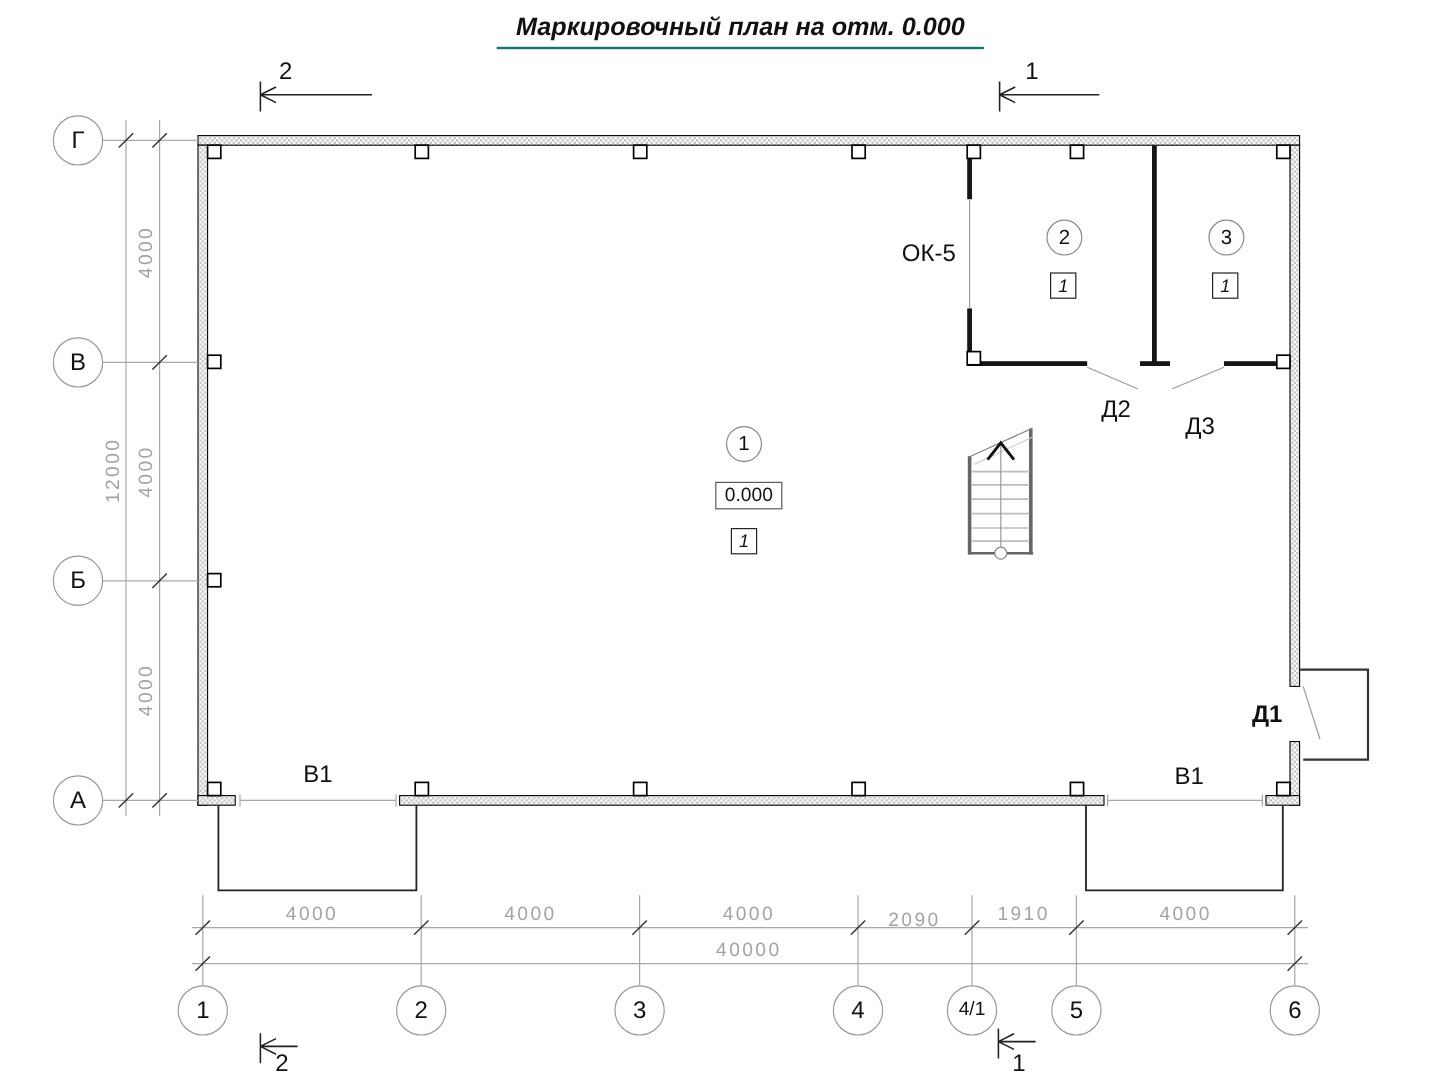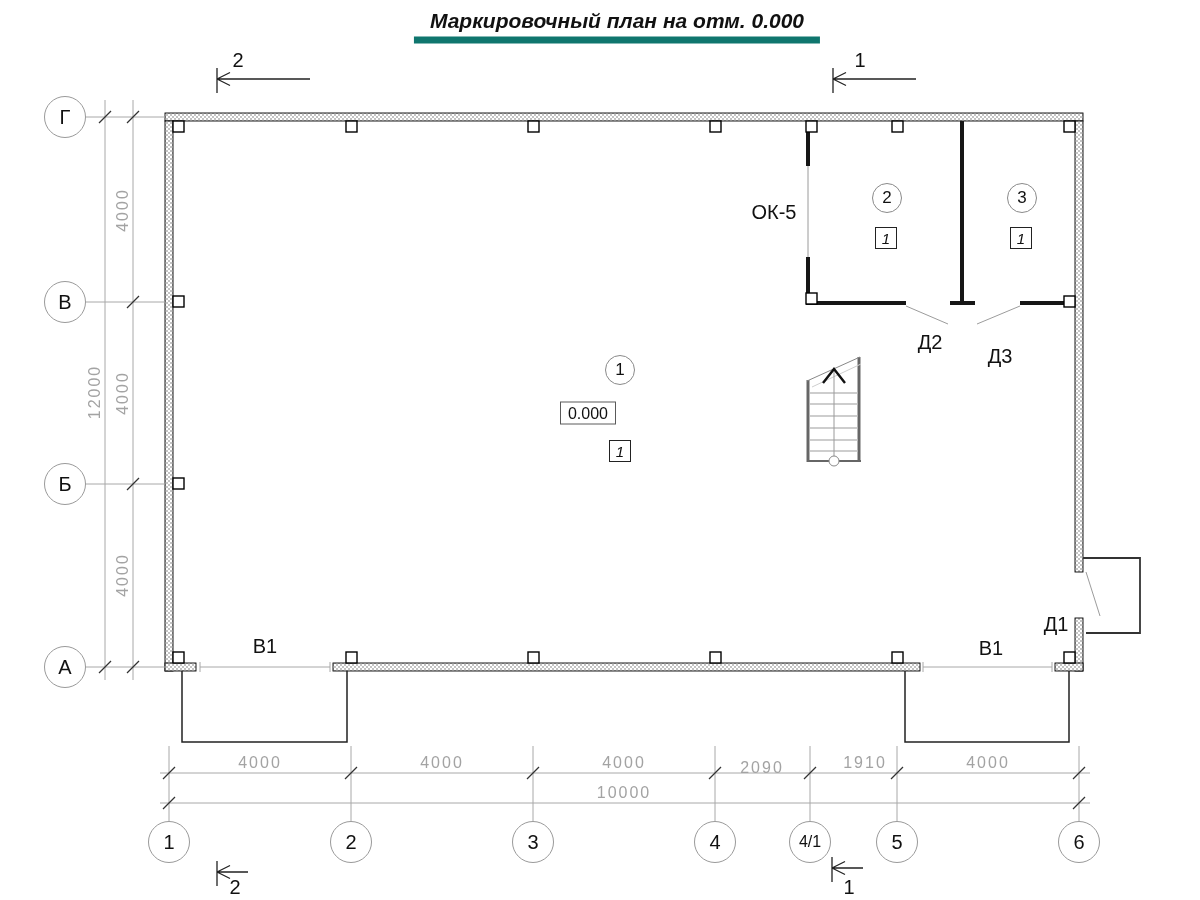--- a/index.html
+++ b/index.html
@@ -4,21 +4,21 @@
 <style>
   html,body { margin:0; padding:0; background:#fff; }
   .canvas {
     position:relative; width:1200px; height:900px; background:#fff;
     font-family:"Liberation Sans", sans-serif; color:#111; overflow:hidden;
   }
   .canvas svg { position:absolute; left:0; top:0; }
   .abs { position:absolute; transform:translate(-50%,-50%); white-space:nowrap; }
   .title {
     font-size:21px; font-weight:bold; font-style:italic;
-    border-bottom:7px solid #0f766e; padding:0 16px 4px;
+    border-bottom:2px solid #0f766e; padding:0 16px 4px;
   }
   .lbl { font-size:20px; }
   .sec { font-size:20px; }
   .dim { font-size:16px; color:#a3a3a3; letter-spacing:2px; }
   .dim.vert { transform:translate(-50%,-50%) rotate(-90deg); }
   .axis-circle {
     width:40px; height:40px; border:1px solid #9a9a9a; border-radius:50%;
     background:#fff; display:flex; align-items:center; justify-content:center;
     font-size:20px;
   }
@@ -201,38 +201,38 @@
   <div class="abs axis-circle" style="left:533px; top:842px;">3</div>
   <div class="abs axis-circle" style="left:715px; top:842px;">4</div>
   <div class="abs axis-circle small" style="left:810px; top:842px;">4/1</div>
   <div class="abs axis-circle" style="left:897px; top:842px;">5</div>
   <div class="abs axis-circle" style="left:1079px; top:842px;">6</div>
 
   <div class="abs dim" style="left:260px; top:763px;">4000</div>
   <div class="abs dim" style="left:442px; top:763px;">4000</div>
   <div class="abs dim" style="left:624px; top:763px;">4000</div>
   <div class="abs dim" style="left:762px; top:768px;">2090</div>
-  <div class="abs dim" style="left:853px; top:763px;margin-left:12px;">1910</div>
+  <div class="abs dim" style="left:853px; top:763px;">1910</div>
   <div class="abs dim" style="left:988px; top:763px;">4000</div>
-  <div class="abs dim" style="left:624px; top:793px;">10000</div>
+  <div class="abs dim" style="left:624px; top:793px;">40000</div>
 
   <div class="abs dim vert" style="left:123px; top:210px;">4000</div>
   <div class="abs dim vert" style="left:123px; top:393px;">4000</div>
   <div class="abs dim vert" style="left:123px; top:575px;">4000</div>
   <div class="abs dim vert" style="left:95px; top:392px;">12000</div>
 
   <div class="abs lbl" style="left:774px; top:212px;">ОК-5</div>
   <div class="abs lbl" style="left:930px; top:342px;">Д2</div>
   <div class="abs lbl" style="left:1000px; top:356px;">Д3</div>
-  <div class="abs lbl" style="left:1056px; top:624px;">Д1</div>
+  <div class="abs lbl" style="left:1056px; top:596px;font-weight:bold;">Д1</div>
   <div class="abs lbl" style="left:265px; top:646px;">В1</div>
   <div class="abs lbl" style="left:991px; top:648px;">В1</div>
 
   <div class="abs room-circle" style="left:620px; top:370px;">1</div>
-  <div class="abs elev-box" style="left:588px; top:413px;">0.000</div>
+  <div class="abs elev-box" style="left:624px; top:413px;">0.000</div>
   <div class="abs floor-box" style="left:620px; top:451px;">1</div>
 
   <div class="abs room-circle" style="left:887px; top:198px;">2</div>
   <div class="abs floor-box" style="left:886px; top:238px;">1</div>
 
   <div class="abs room-circle" style="left:1022px; top:198px;">3</div>
   <div class="abs floor-box" style="left:1021px; top:238px;">1</div>
 
 </div>
 

